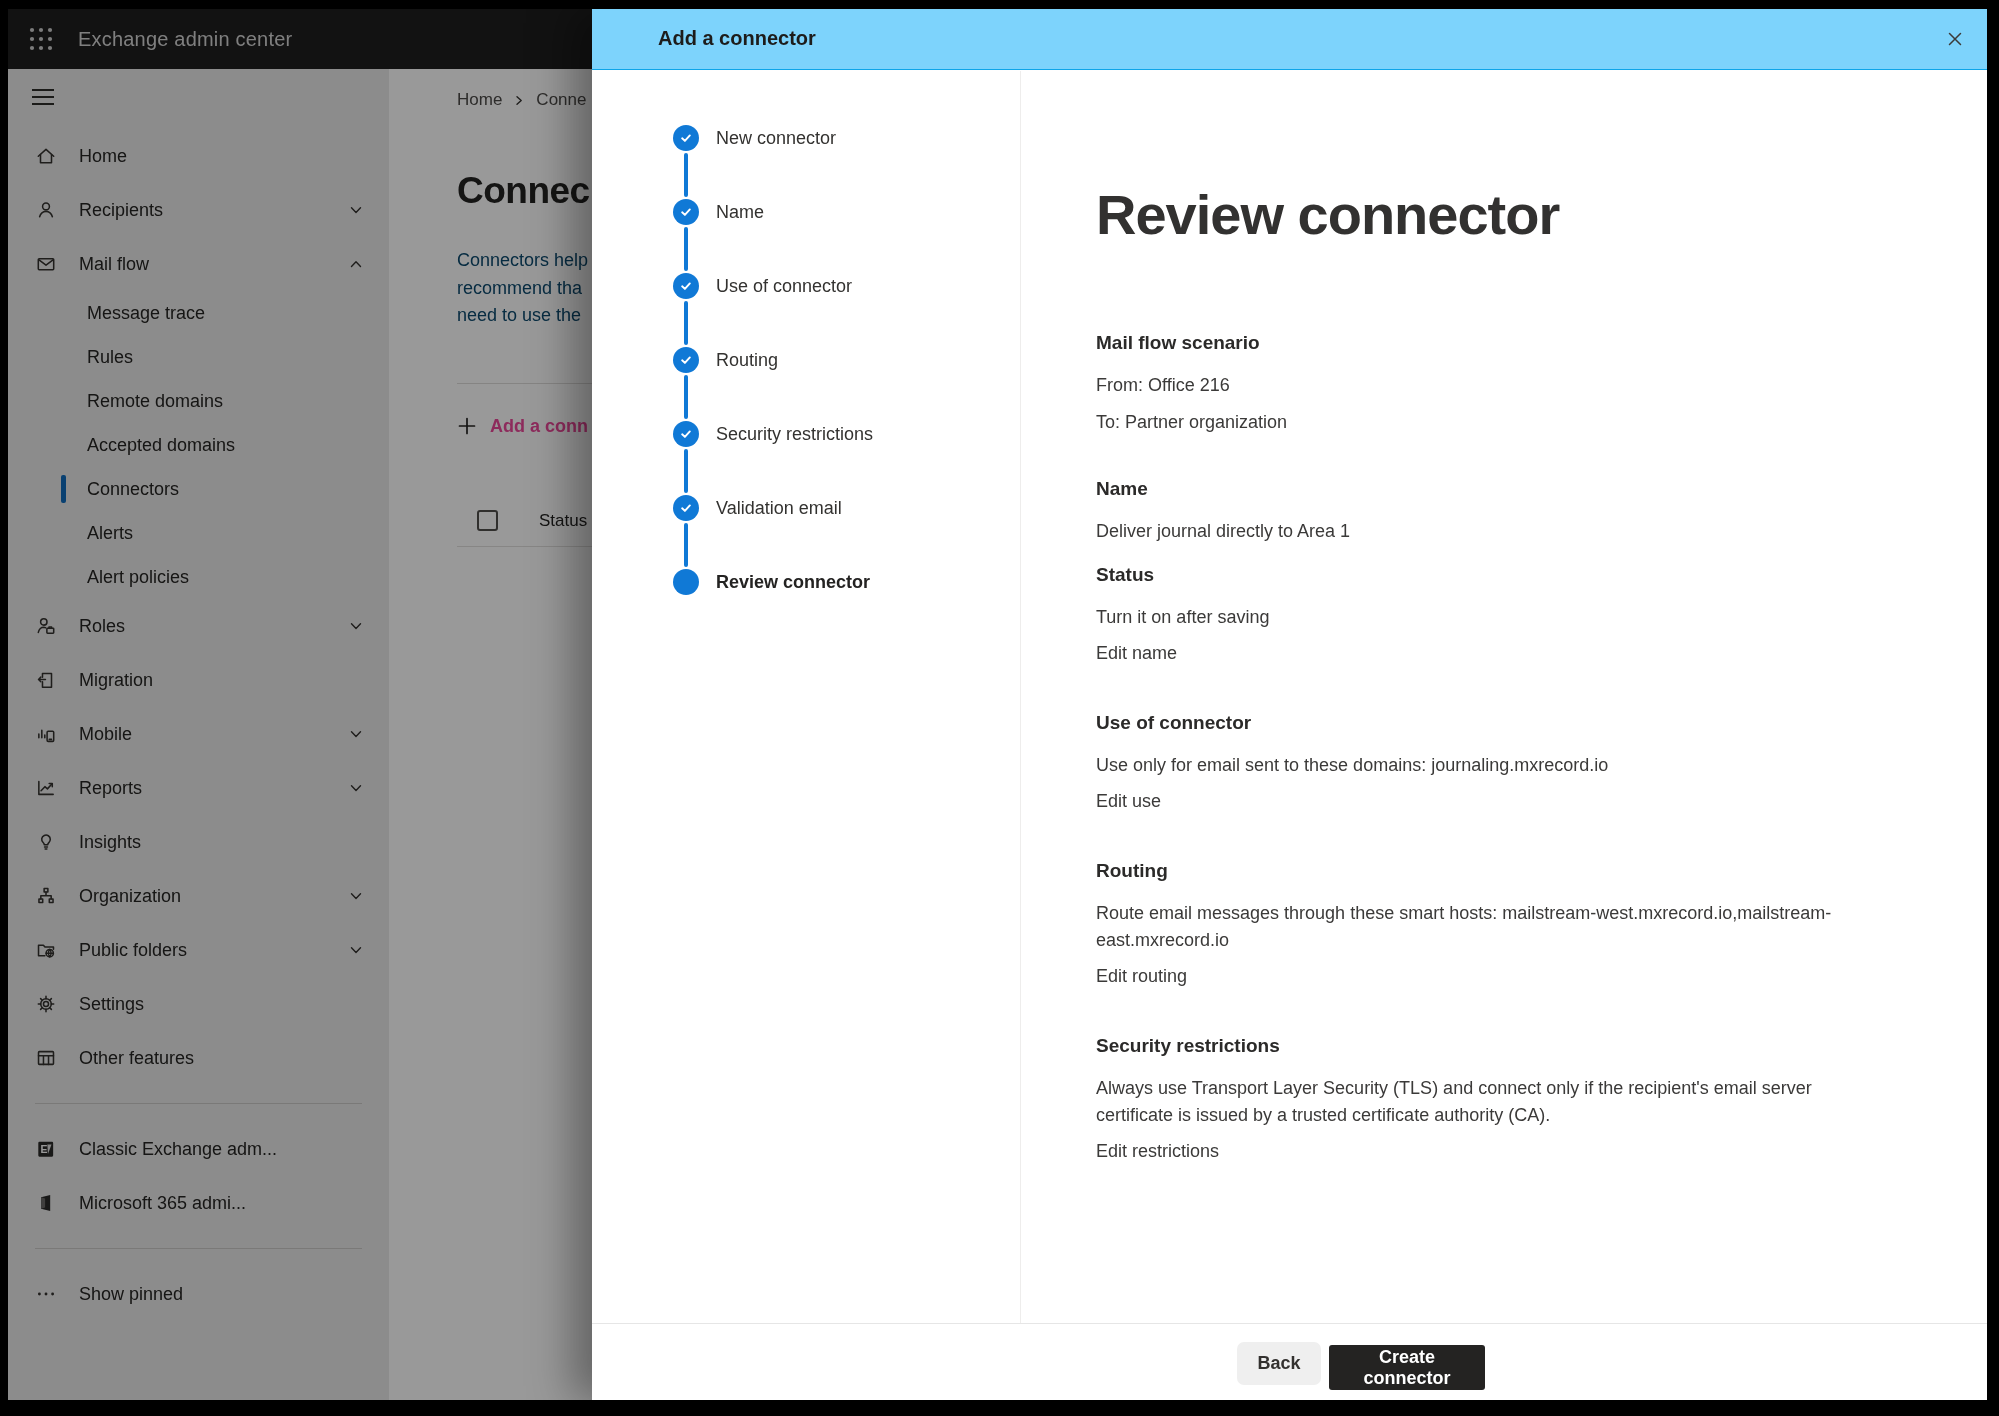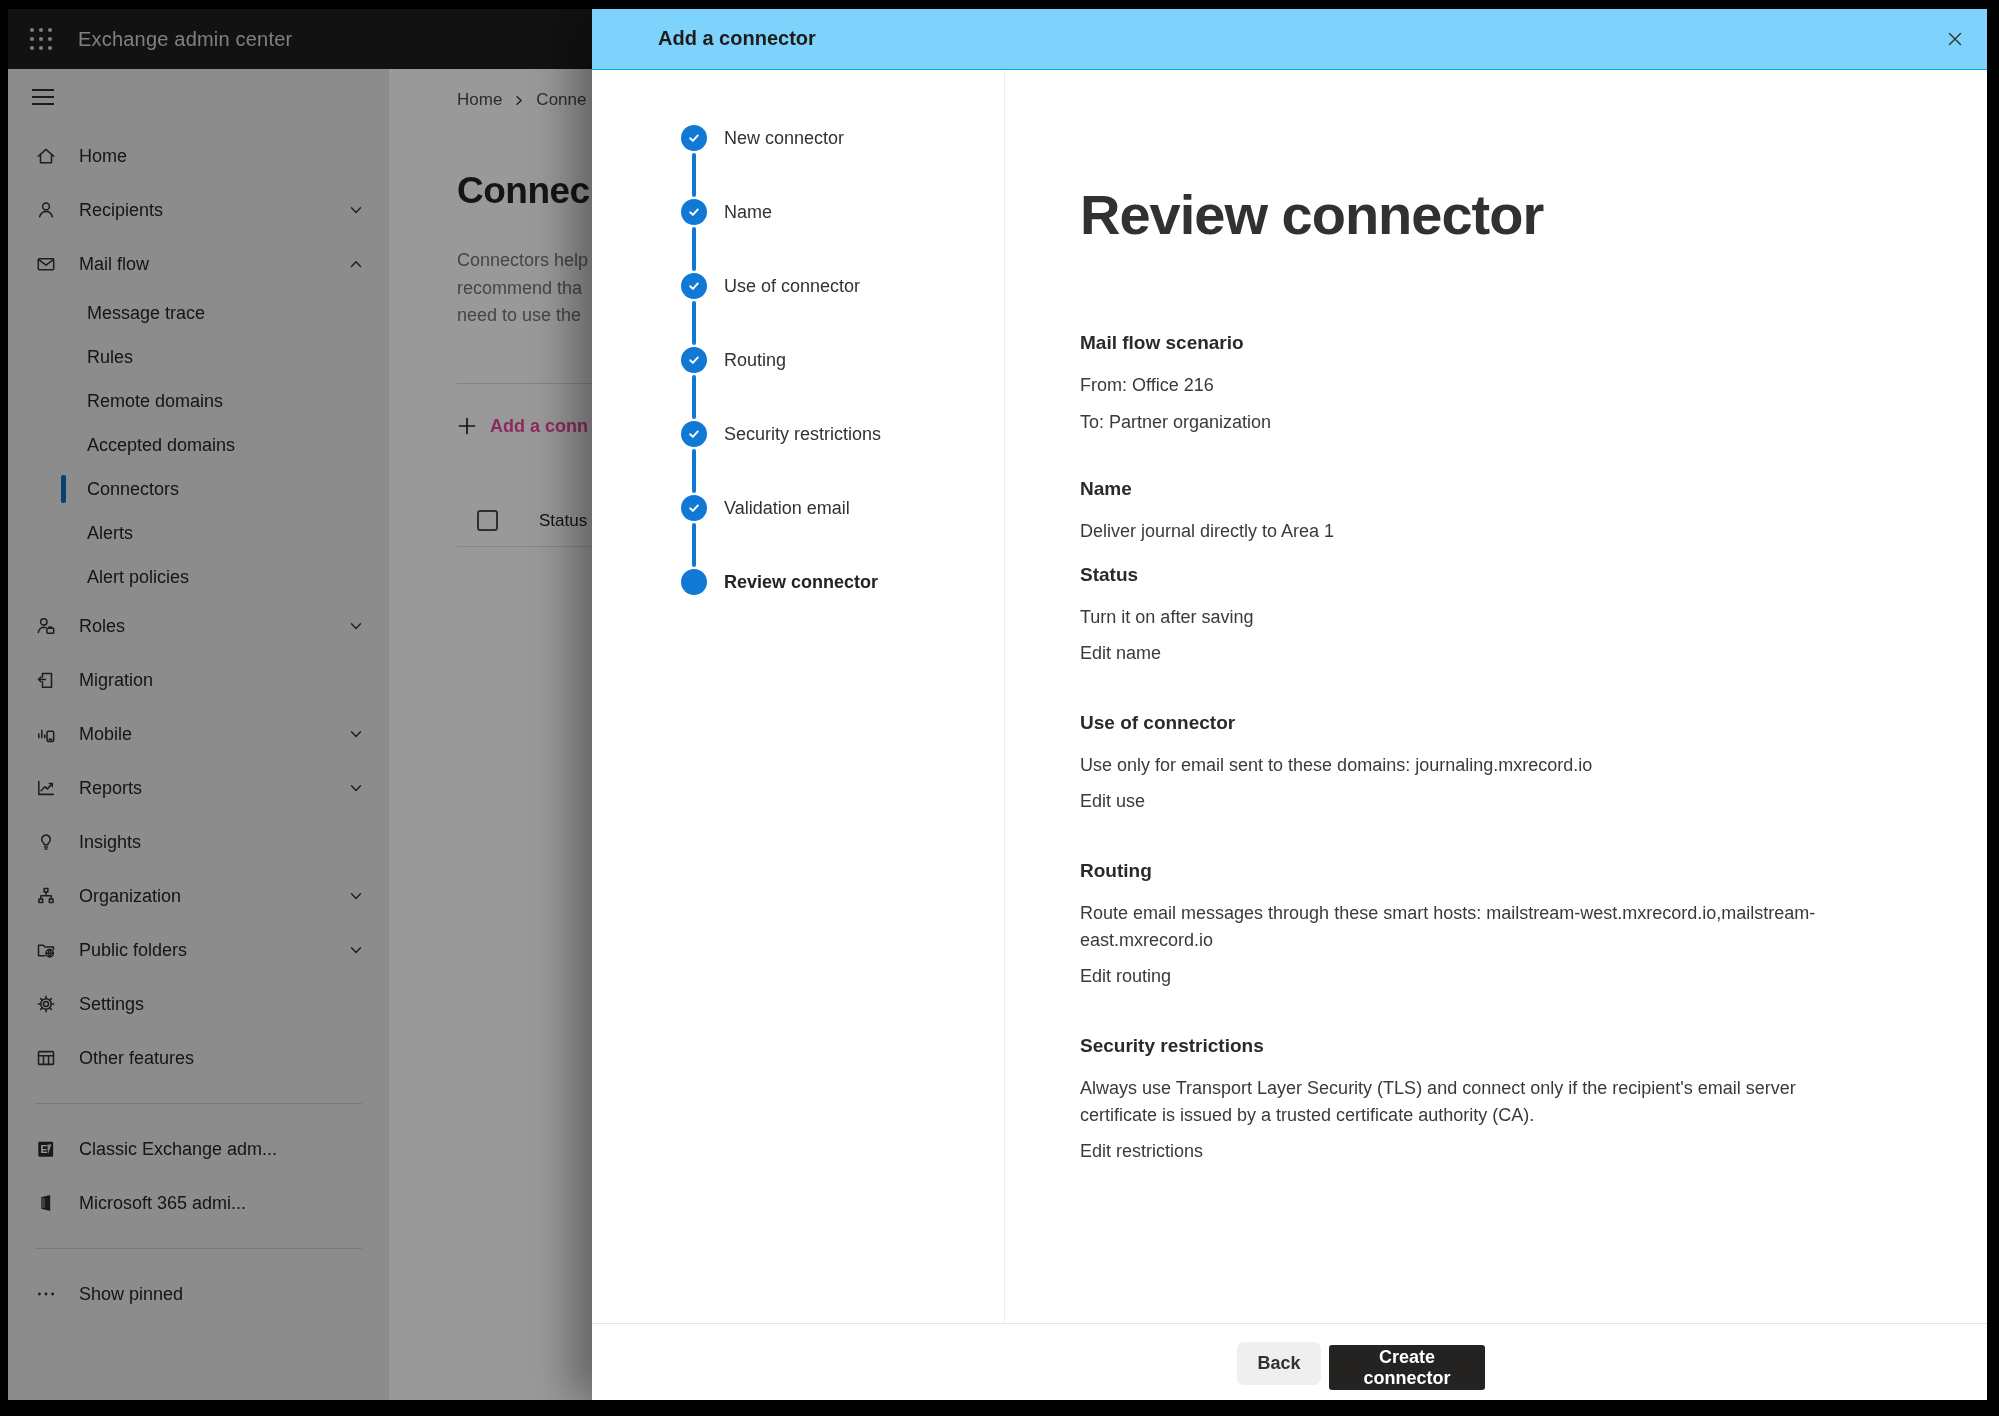--- a/index.html
+++ b/index.html
@@ -26,38 +26,38 @@
   .nav-label { margin-left:71px; white-space:nowrap; }
   .nav-chev { position:absolute; left:340px; top:50%; margin-top:-8px; width:16px; height:16px; }
   .sel-bar { position:absolute; left:53px; top:8px; bottom:8px; width:5px; background:#0f6cbd; border-radius:2px; }
   .nav-div { height:1px; background:#cccac8; margin:18px 27px 18px 27px; }
 
   
   .main { position:absolute; top:60px; left:381px; right:0; bottom:0; background:#fff; }
   .crumb { position:absolute; left:68px; top:20px; height:22px; font-size:17px; color:#4c4a48; display:flex; align-items:center; gap:11px; white-space:nowrap; }
   .crumb .c-link { cursor:pointer; }
   .page-title { position:absolute; left:68px; top:100px; font-size:37px; line-height:44px; font-weight:700; color:#242322; letter-spacing:-0.5px; white-space:nowrap; }
-  .desc { position:absolute; left:68px; top:178px; font-size:18px; line-height:27.5px; color:#737373; white-space:nowrap; }
+  .desc { position:absolute; left:68px; top:178px; font-size:18px; line-height:27.5px; color:#0c4a6e; white-space:nowrap; }
   .hdiv1 { position:absolute; left:68px; right:0; top:314px; height:1px; background:#dedcda; }
   .addbtn { position:absolute; left:68px; top:340px; height:34px; display:flex; align-items:center; gap:13px; font-size:18px; font-weight:700; color:#ec4899; cursor:pointer; white-space:nowrap; }
   .cb { position:absolute; left:88px; top:441px; width:21px; height:21px; border:2px solid #514f4c; border-radius:3px; background:transparent; cursor:pointer; }
   .st-h { position:absolute; left:150px; top:441px; font-size:17px; line-height:21px; color:#242322; }
   .hdiv2 { position:absolute; left:68px; right:0; top:477px; height:1px; background:#e2e0de; }
 
   
   .overlay { position:absolute; left:0; top:0; right:0; bottom:0; background:rgba(0,0,0,.40); z-index:50; }
 
   
   .dialog { position:absolute; left:584px; top:0; bottom:0; right:0; background:#fff; z-index:100; box-shadow:-20px 0 40px rgba(0,0,0,.35); }
   .dlg-header { position:absolute; top:0; left:0; right:0; height:61px; border-bottom:1px solid #0ea5e9; background:#7dd3fc; }
   .dlg-title { position:absolute; left:66px; top:18px; font-size:20px; font-weight:700; color:#1d1c1b; }
   .dlg-close { position:absolute; right:16px; top:14px; width:32px; height:32px; display:flex; align-items:center; justify-content:center; cursor:pointer; }
   .dlg-body { position:absolute; top:62px; left:0; right:0; bottom:77px; display:flex; overflow:hidden; }
 
-  .stepper { width:413px; flex:none; border-right:1px solid #eeedec; padding:30px 0 0 89px; }
+  .stepper { width:413px; flex:none; border-right:1px solid #eeedec; padding:30px 0 0 65px;margin-left:16px; }
   .step { position:relative; height:74px; display:flex; align-items:center; }
   .step-dot { width:26px; height:26px; border-radius:50%; background:#1079d6; flex:none; display:flex; align-items:center; justify-content:center; }
   .step:not(:last-child)::after { content:""; position:absolute; left:11px; top:52px; width:4px; height:44px; background:#1079d6; border-radius:2px; }
   .step-label { margin-left:17px; font-size:18px; color:#333230; white-space:nowrap; }
   .step.current .step-label { font-weight:700; color:#242322; }
 
   .content { flex:1; padding:112px 60px 0 75px; overflow:hidden; }
   .rv-title { margin:0 0 82px 0; font-size:56px; line-height:64px; font-weight:700; letter-spacing:-1px; color:#323130; }
   .rv-h { font-size:19px; font-weight:700; color:#2b2a29; line-height:27px; }
   .rv-line { font-size:18px; color:#3b3a39; line-height:27px; max-width:790px; }

